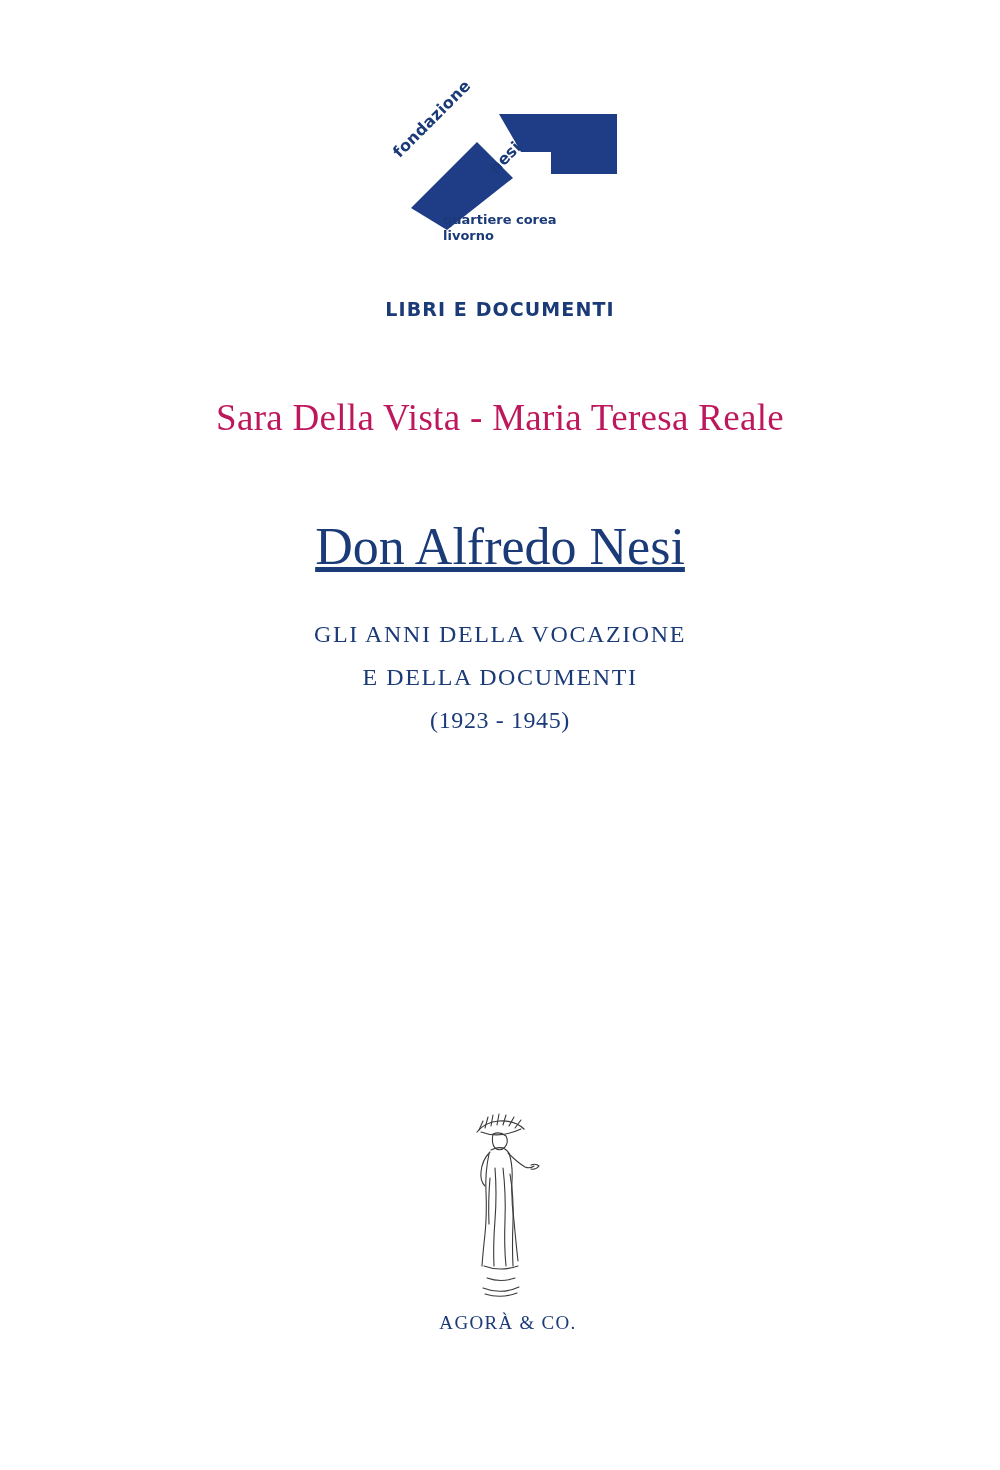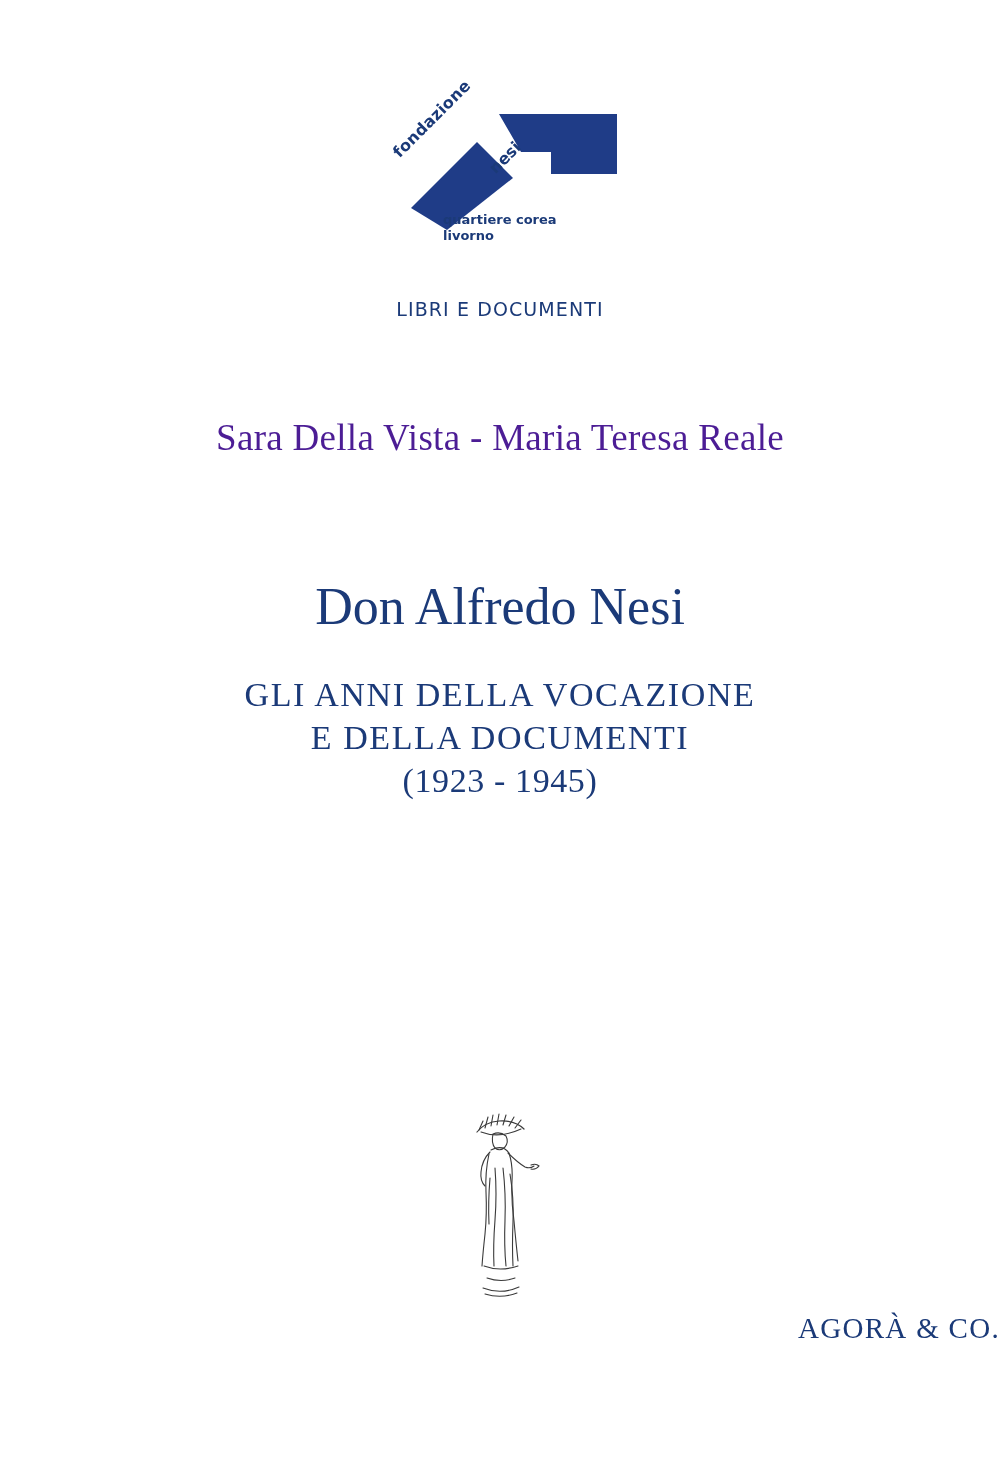--- a/index.html
+++ b/index.html
@@ -79,55 +79,56 @@
     line-height: 16px;
     color: #1b3a78;
     text-align: left;
     margin-left: 6px;
   }
 
   
   .series {
     margin-top: 36px;
     font-family: "DejaVu Sans", sans-serif;
-    font-weight: normal;
+    font-weight: bold;
     font-size: 19px;
     letter-spacing: 1.1px;
     color: #1b3a78;
   }
 
   
   .authors {
-    margin-top: 96px;
+    margin-top: 76px;
     font-family: "Liberation Serif", serif;
     font-size: 37px;
     letter-spacing: 0.3px;
-    color: #4c1d95;
+    color: #be185d;
     white-space: nowrap;
   }
 
   
   .title {
-    margin-top: 116px;
+    margin-top: 76px;
     font-family: "Liberation Serif", serif;
     font-size: 52px;
     line-height: 64px;
     text-align: center;
     color: #1b3a78;
+    text-decoration: underline;
   }
   .title-line {
     display: block;
   }
 
   
   .subtitle {
     margin-top: 34px;
     text-align: center;
     font-family: "Liberation Serif", serif;
-    font-size: 34px;
+    font-size: 24px;
     line-height: 43px;
     letter-spacing: 1.6px;
     color: #1b3a78;
   }
   .subtitle-line { display: block; }
   .subtitle-years {
     display: block;
     letter-spacing: 0.6px;
   }
 
@@ -140,23 +141,23 @@
     width: 110px;
     height: 200px;
   }
 
   
   .imprint {
     position: absolute;
     top: 1312px;
     left: 16px;
     right: 0;
-    text-align: right;
-    font-family: "Liberation Serif", serif;
-    font-size: 29px;
+    text-align: center;
+    font-family: "Liberation Serif", serif;
+    font-size: 19px;
     letter-spacing: 1.3px;
     color: #1b3a78;
   }
 </style>
 </head>
 <body>
 
 <div class="page">
 
   <div class="logo-wrap">

